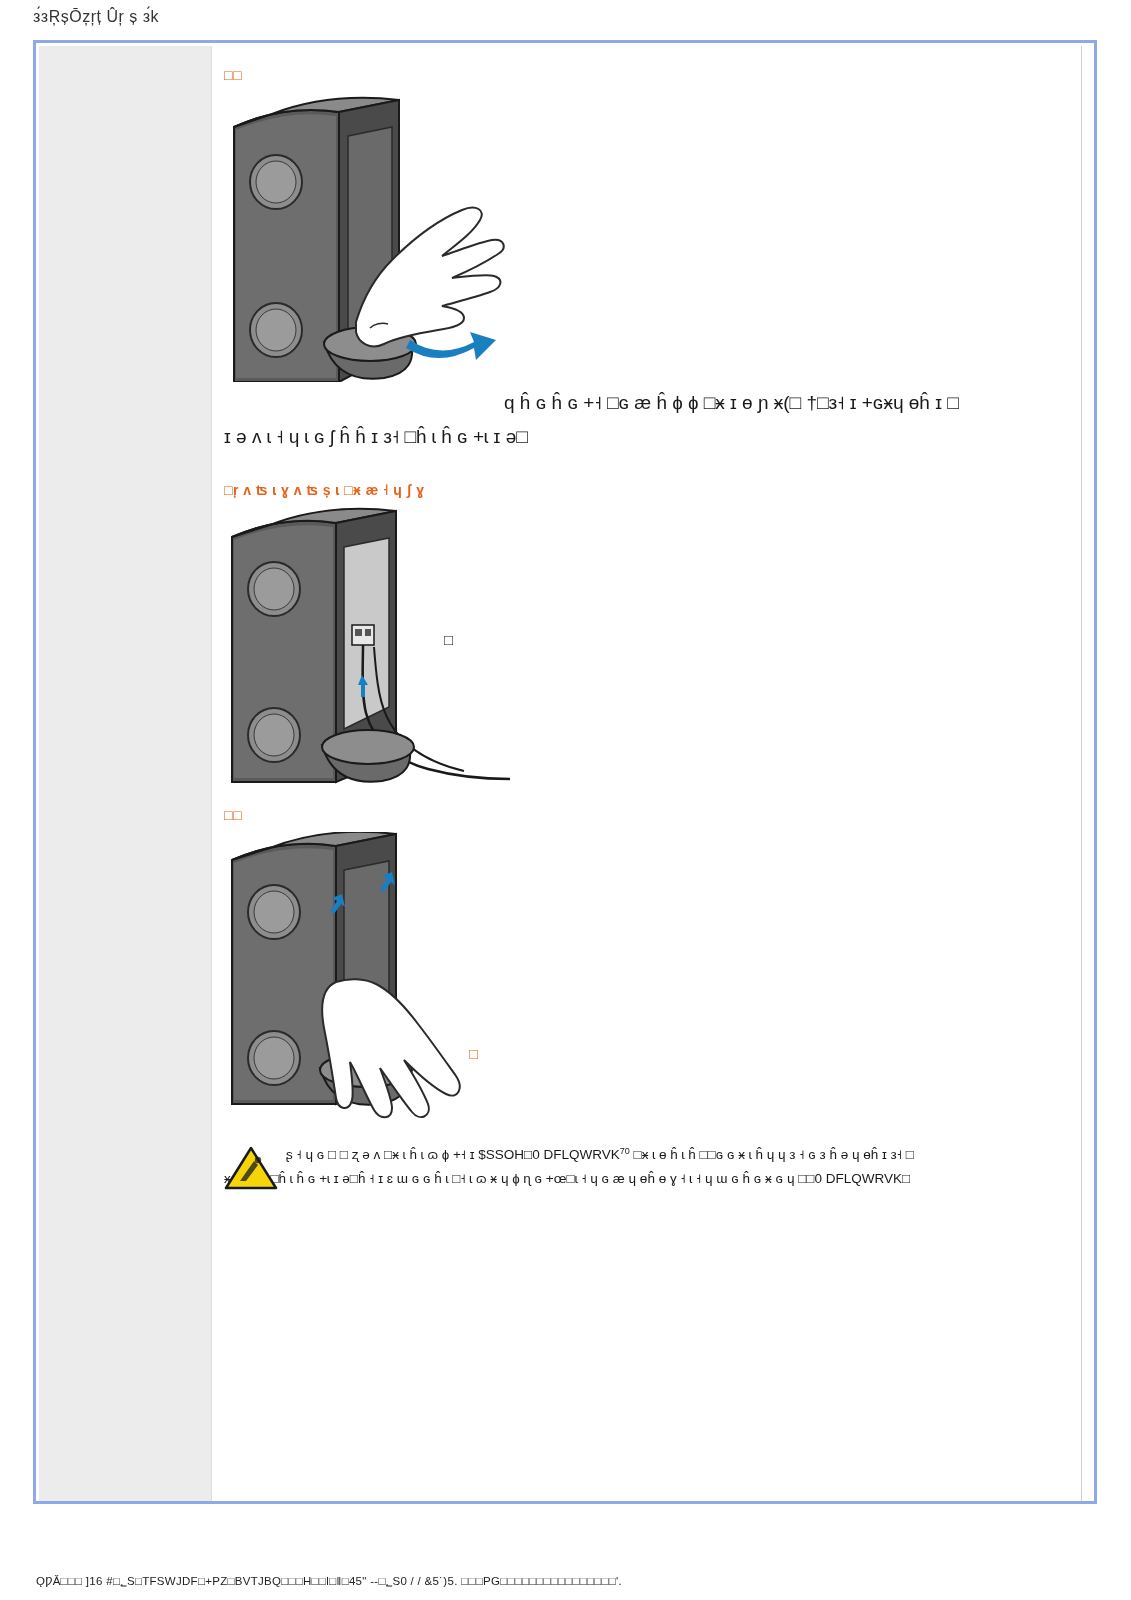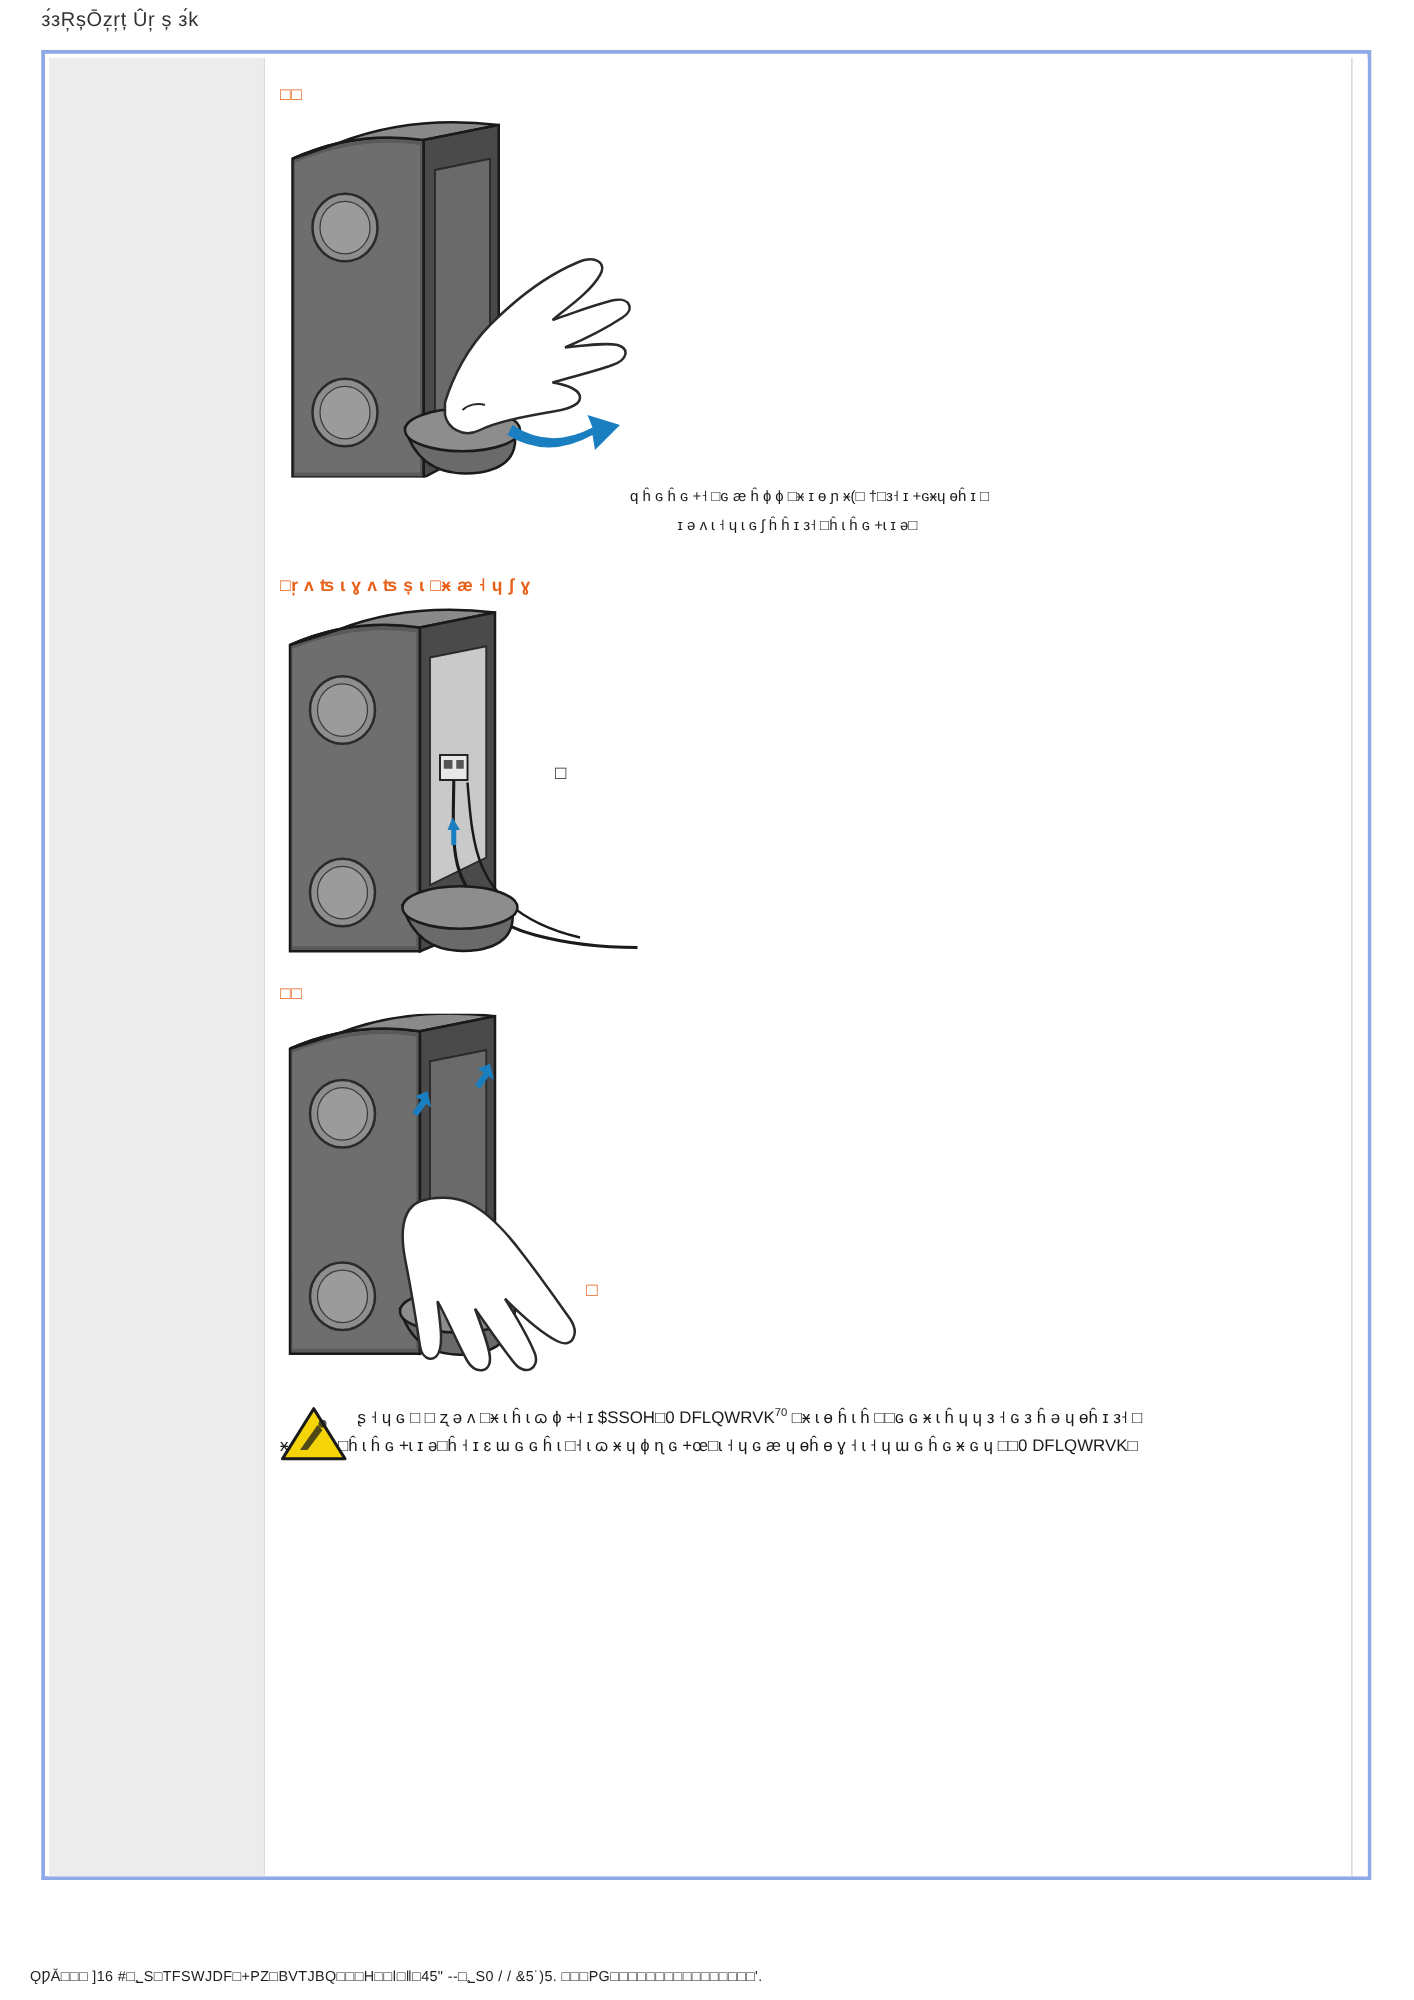--- a/index.html
+++ b/index.html
@@ -81,21 +81,21 @@
   .heading {
     color: #e8611a;
     font-size: 14px;
     font-weight: bold;
     letter-spacing: 0.5px;
     margin: 6px 0 8px 0;
     line-height: 1.3;
   }
 
   .body-text {
-    font-size: 12px;
+    font-size: 19px;
     color: #1a1a1a;
     line-height: 1.55;
     margin: 4px 0 10px 0;
   }
   .body-text.indent-right {
     text-indent: 280px;
   }
 
   
   .figure {
@@ -129,21 +129,21 @@
     padding-left: 0;
   }
   .warn-text .first-line {
     padding-left: 62px;
     display: block;
   }
 
   .footer {
     position: absolute;
     bottom: 12px;
-    left: 24px;
+    left: 36px;
     font-size: 11.5px;
     color: #222222;
     letter-spacing: 0.3px;
     white-space: nowrap;
   }
 
   .sup { font-size: 9px; vertical-align: super; }
 </style>
 </head>
 <body>
@@ -181,21 +181,21 @@
           <ellipse cx="146" cy="252" rx="46" ry="17" fill="#8d8d8d" stroke="#1a1a1a" stroke-width="2"></ellipse>
 
           <path d="M132 230 C138 210 150 186 168 168 C190 146 214 128 238 118 C252 112 262 118 256 128 C248 142 230 154 218 164 C236 158 256 150 268 148 C280 146 284 156 274 162 C262 170 242 180 228 186 C246 184 262 182 270 184 C280 187 278 196 266 200 C252 205 232 210 218 214 C230 216 240 220 240 226 C240 233 228 236 214 238 C196 241 172 246 160 252 C146 259 134 250 132 240 Z" fill="#ffffff" stroke="#2a2a2a" stroke-width="2"></path>
           <path d="M146 236 C150 232 158 230 164 232" fill="none" stroke="#2a2a2a" stroke-width="1.5"></path>
 
           <path d="M186 248 Q216 268 250 250 L246 240 L272 248 L252 268 L250 256 Q214 276 182 256 Z" fill="#1a7fc1" stroke="none"></path>
         </svg>
       </div>
 
       <div class="body-text indent-right">q ĥ ɢ ĥ ɢ +˧  □ɢ æ ĥ ɸ ɸ □ӿ ɪ ө ɲ ӿ(□ †□з˧ ɪ +ɢӿɥ ɵĥ ɪ □</div>
-      <div class="body-text" style="margin-top:-6px;text-align:center;">ɪ ə ʌ ɩ ˧ ɥ ɩ ɢ ʃ ĥ ĥ ɪ з˧ □ĥ ɩ ĥ ɢ +ɩ ɪ ə□</div>
+      <div class="body-text" style="margin-top:-6px;">ɪ ə ʌ ɩ ˧ ɥ ɩ ɢ ʃ ĥ ĥ ɪ з˧ □ĥ ɩ ĥ ɢ +ɩ ɪ ə□</div>
 
       <div class="heading" style="margin-top:30px;">□r̦ ʌ ʦ ɩ ɣ ʌ ʦ ș ɩ □ӿ æ ˧ ɥ ʃ ɣ</div>
 
       <div class="figure" style="height:285px;">
         <svg width="420" height="285" viewBox="0 0 420 285">
           <path d="M8 30 L8 275 L112 275 L112 16 Q58 8 8 30 Z" fill="#5a5a5a" stroke="#1a1a1a" stroke-width="2"></path>
           <path d="M10 33 L10 271 L109 271 L109 20 Q60 13 10 33 Z" fill="#6e6e6e"></path>
           <path d="M8 30 Q58 8 112 16 L172 4 Q102 -4 46 18 Z" fill="#8a8a8a" stroke="#1a1a1a" stroke-width="2"></path>
           <path d="M112 16 L172 4 L172 250 L112 275 Z" fill="#4a4a4a" stroke="#1a1a1a" stroke-width="2"></path>
 

